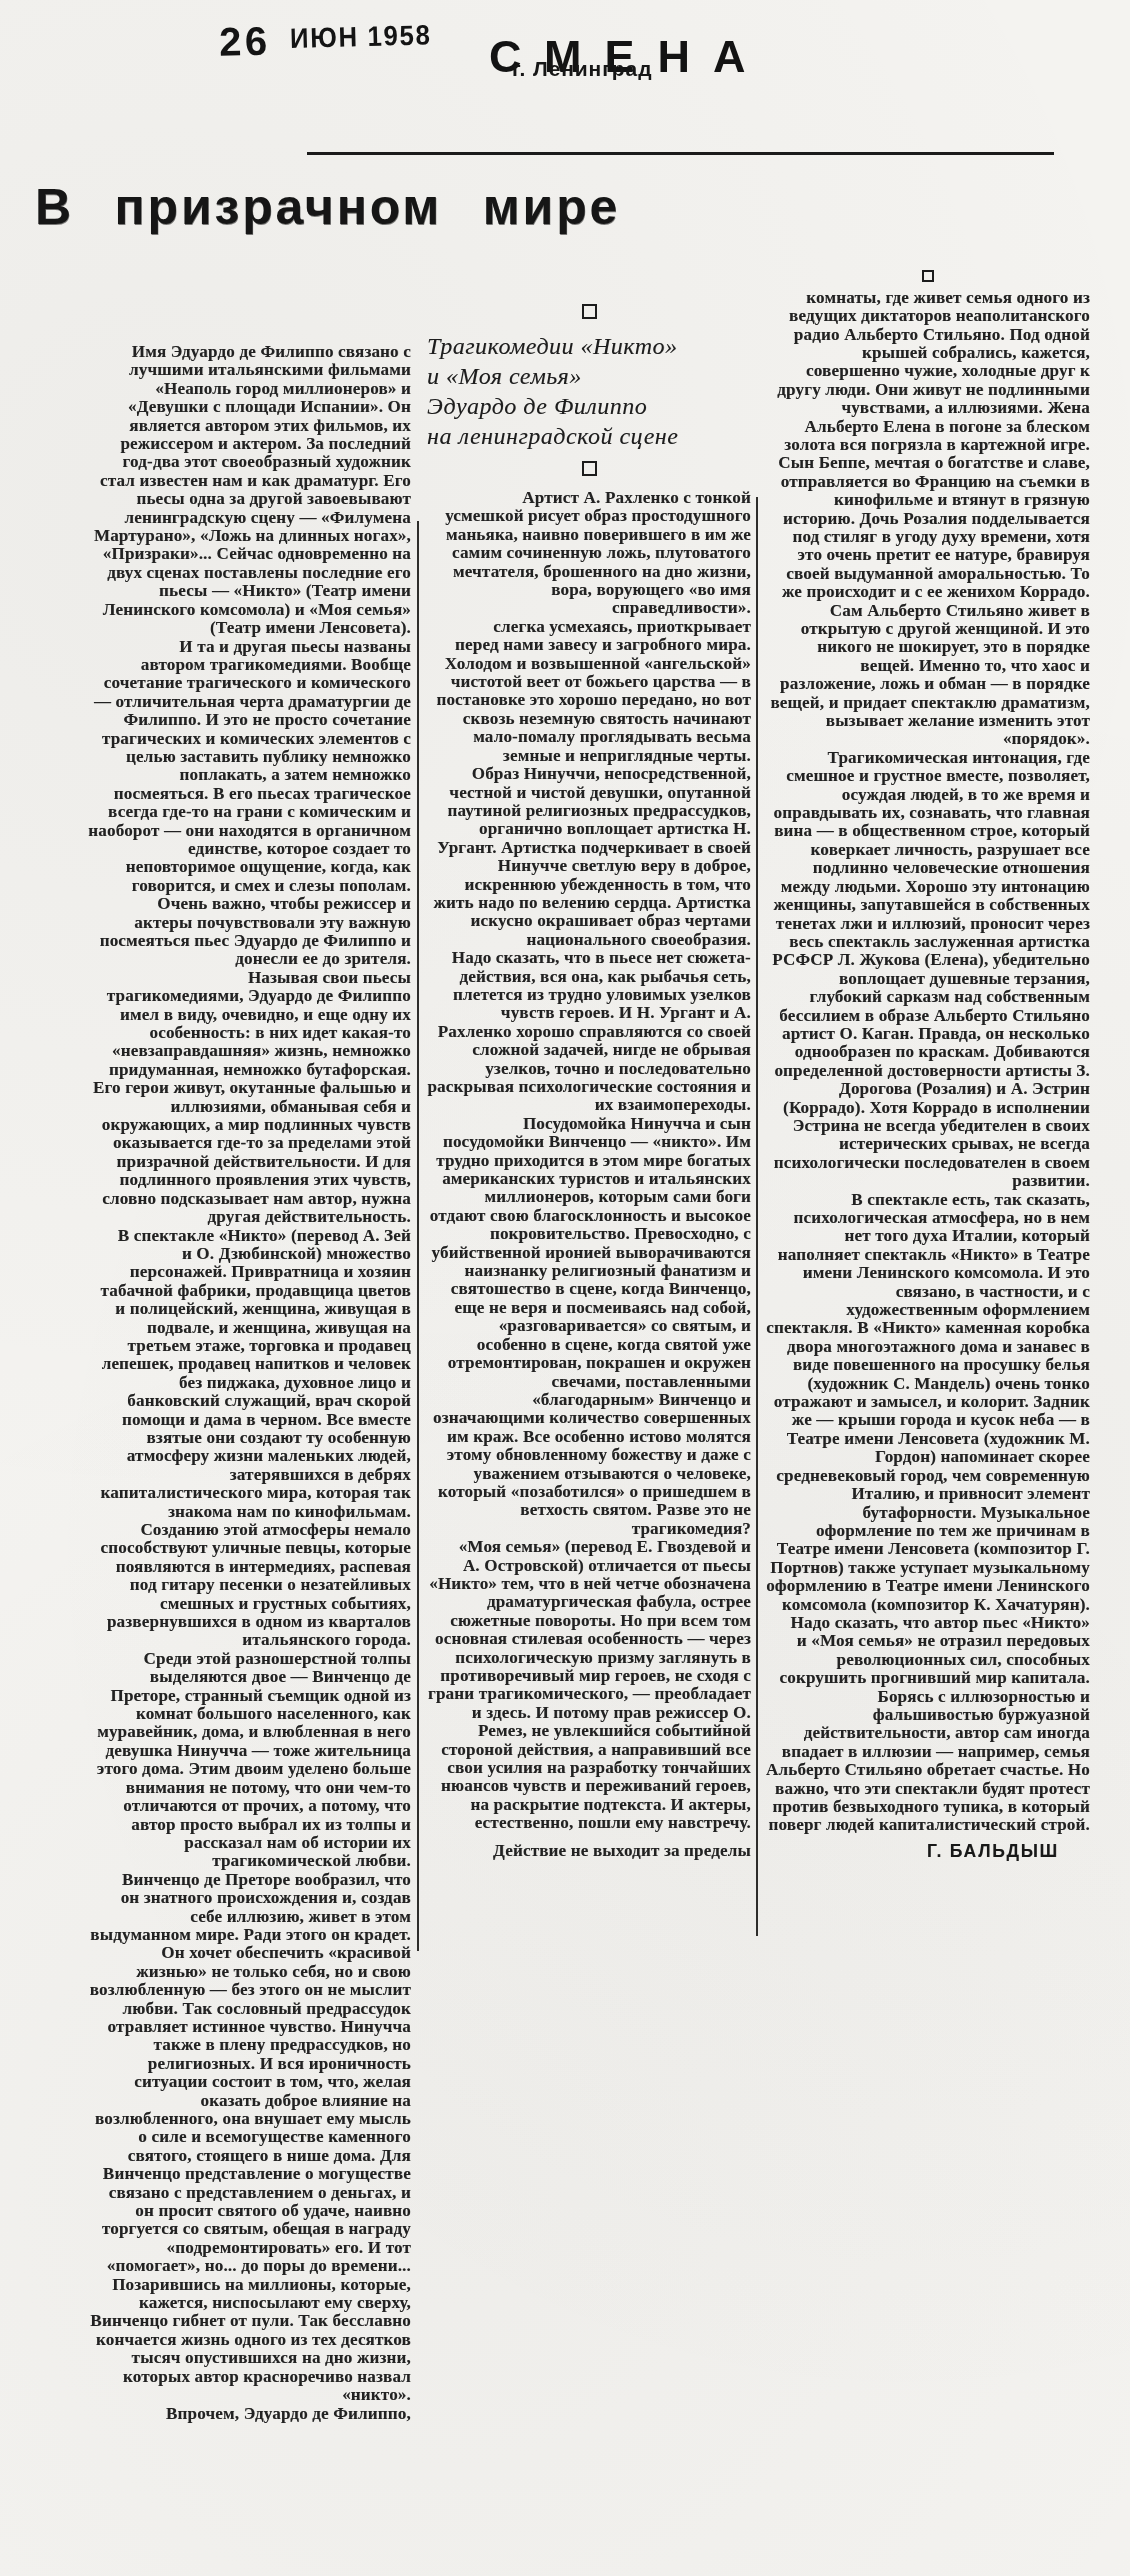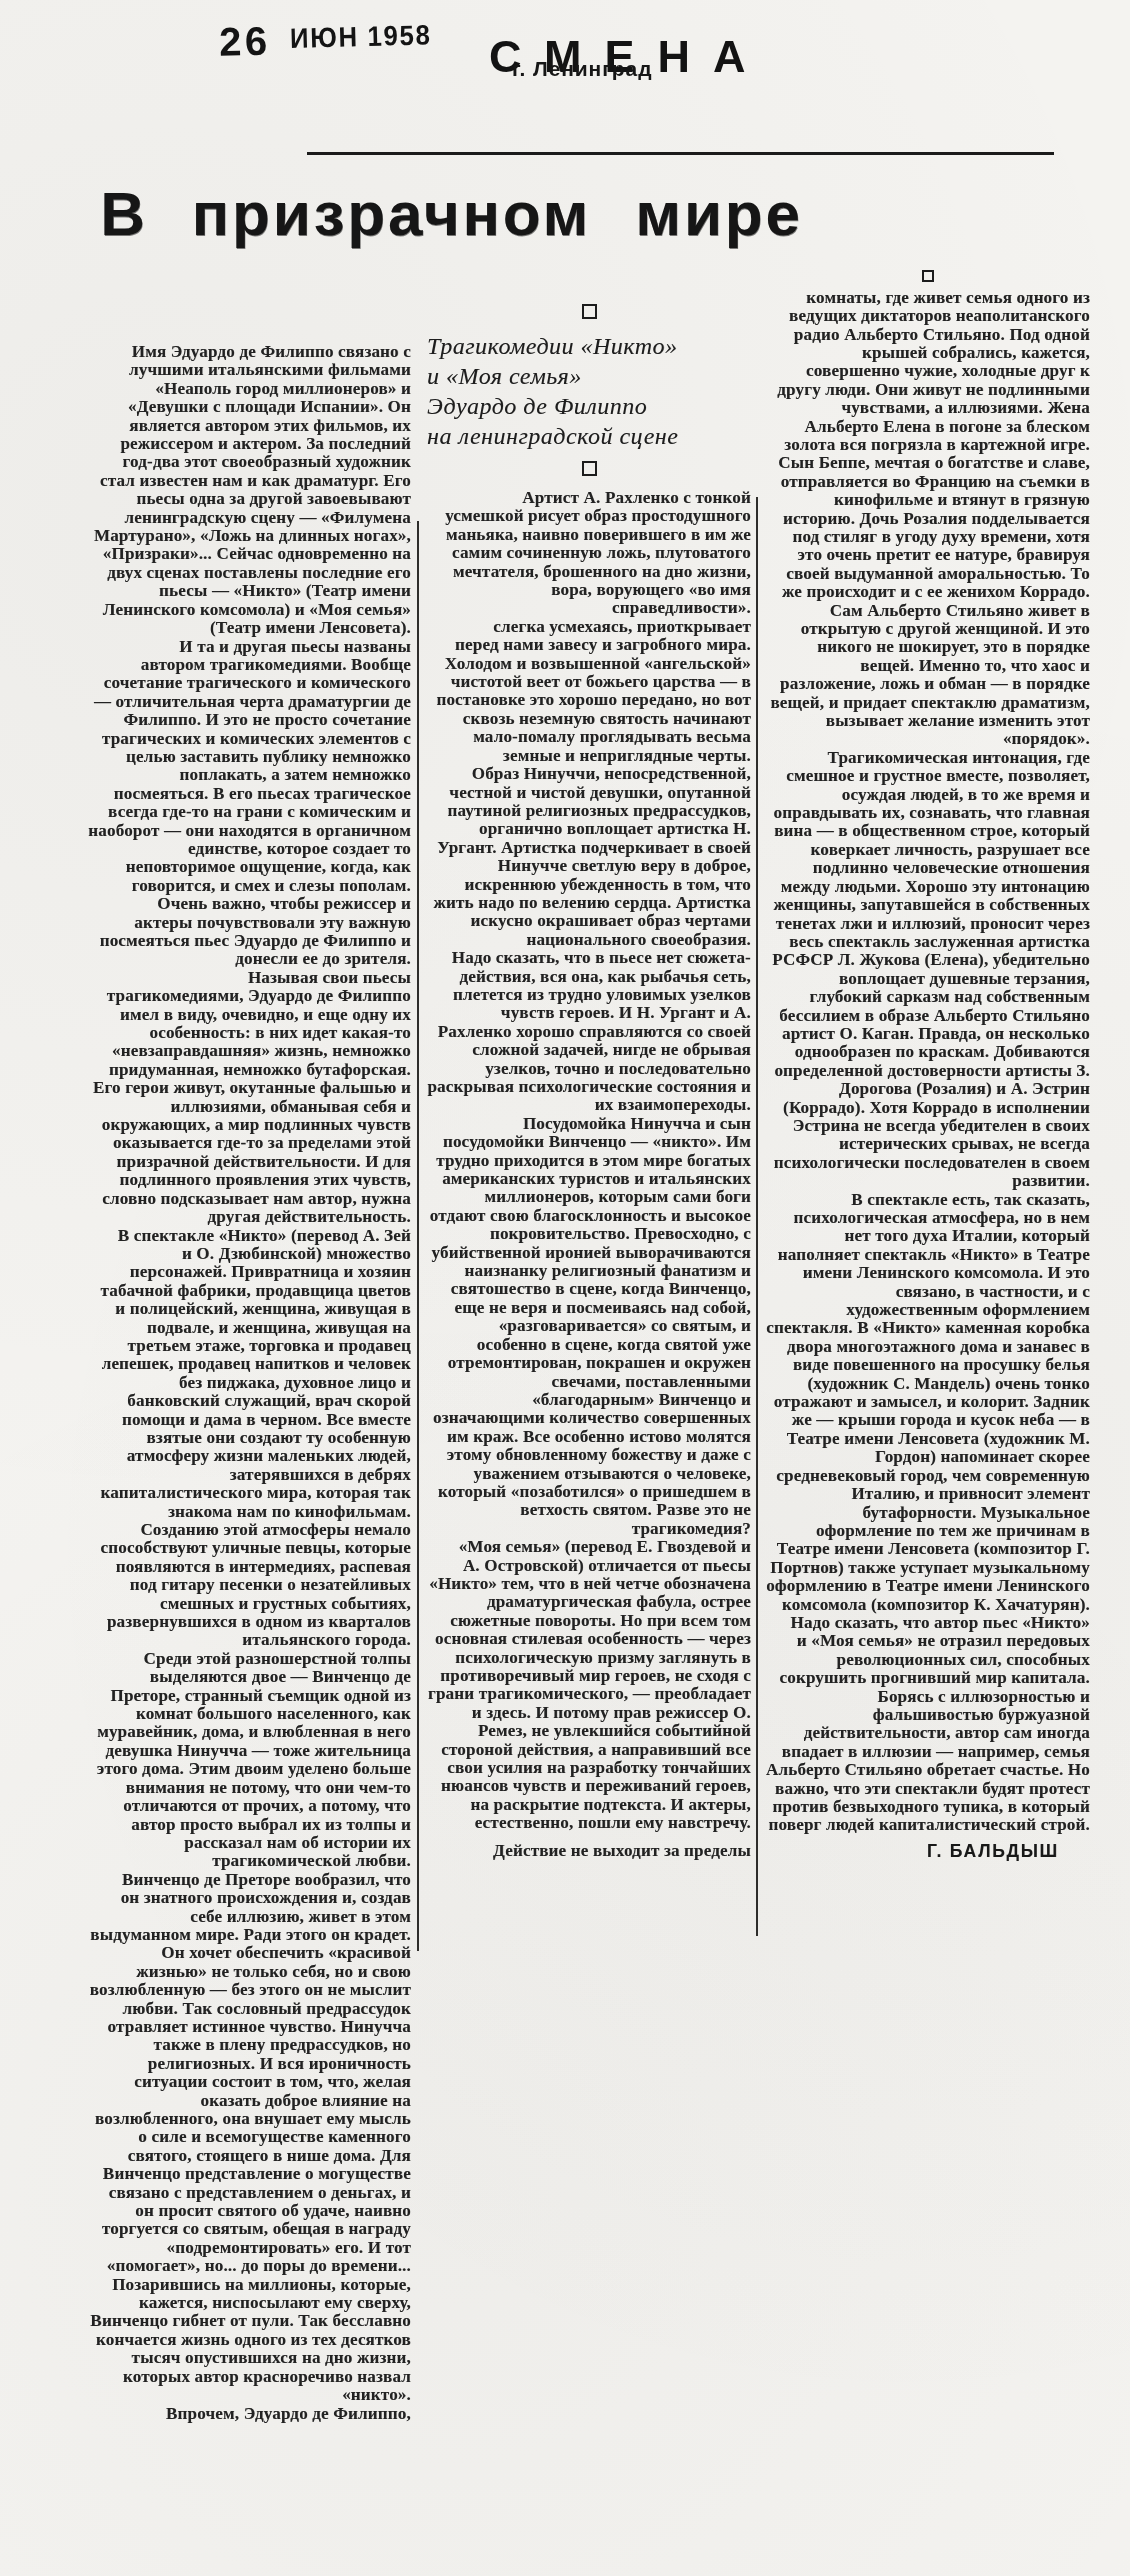--- a/index.html
+++ b/index.html
@@ -31,23 +31,23 @@
   }
   #masthead-city{
     position:absolute;left:512px;top:57px;
     font-family:"Liberation Sans",sans-serif;font-weight:bold;
     font-size:21px;letter-spacing:0.9px;color:#161616;
   }
   #header-rule{position:absolute;left:307px;top:152px;width:747px;height:2.8px;background:#1b1b1b;}
   
   #article-title{
     position:absolute;left:35px;top:178px;width:833px;
-    text-align:center;
+    text-align:left;
     font-family:"Liberation Sans",sans-serif;font-weight:bold;
-    font-size:62px;letter-spacing:2.8px;word-spacing:24px;
+    font-size:50px;letter-spacing:2.8px;word-spacing:24px;
     color:#161616;white-space:nowrap;
     text-shadow:0.5px 0.5px 0 rgba(20,20,20,.55);
   }
   
   .col{
     position:absolute;width:324px;
     text-align:justify;
     font-size:17px;line-height:18.4px;font-weight:bold;
     letter-spacing:0.2px;
     color:#222;

